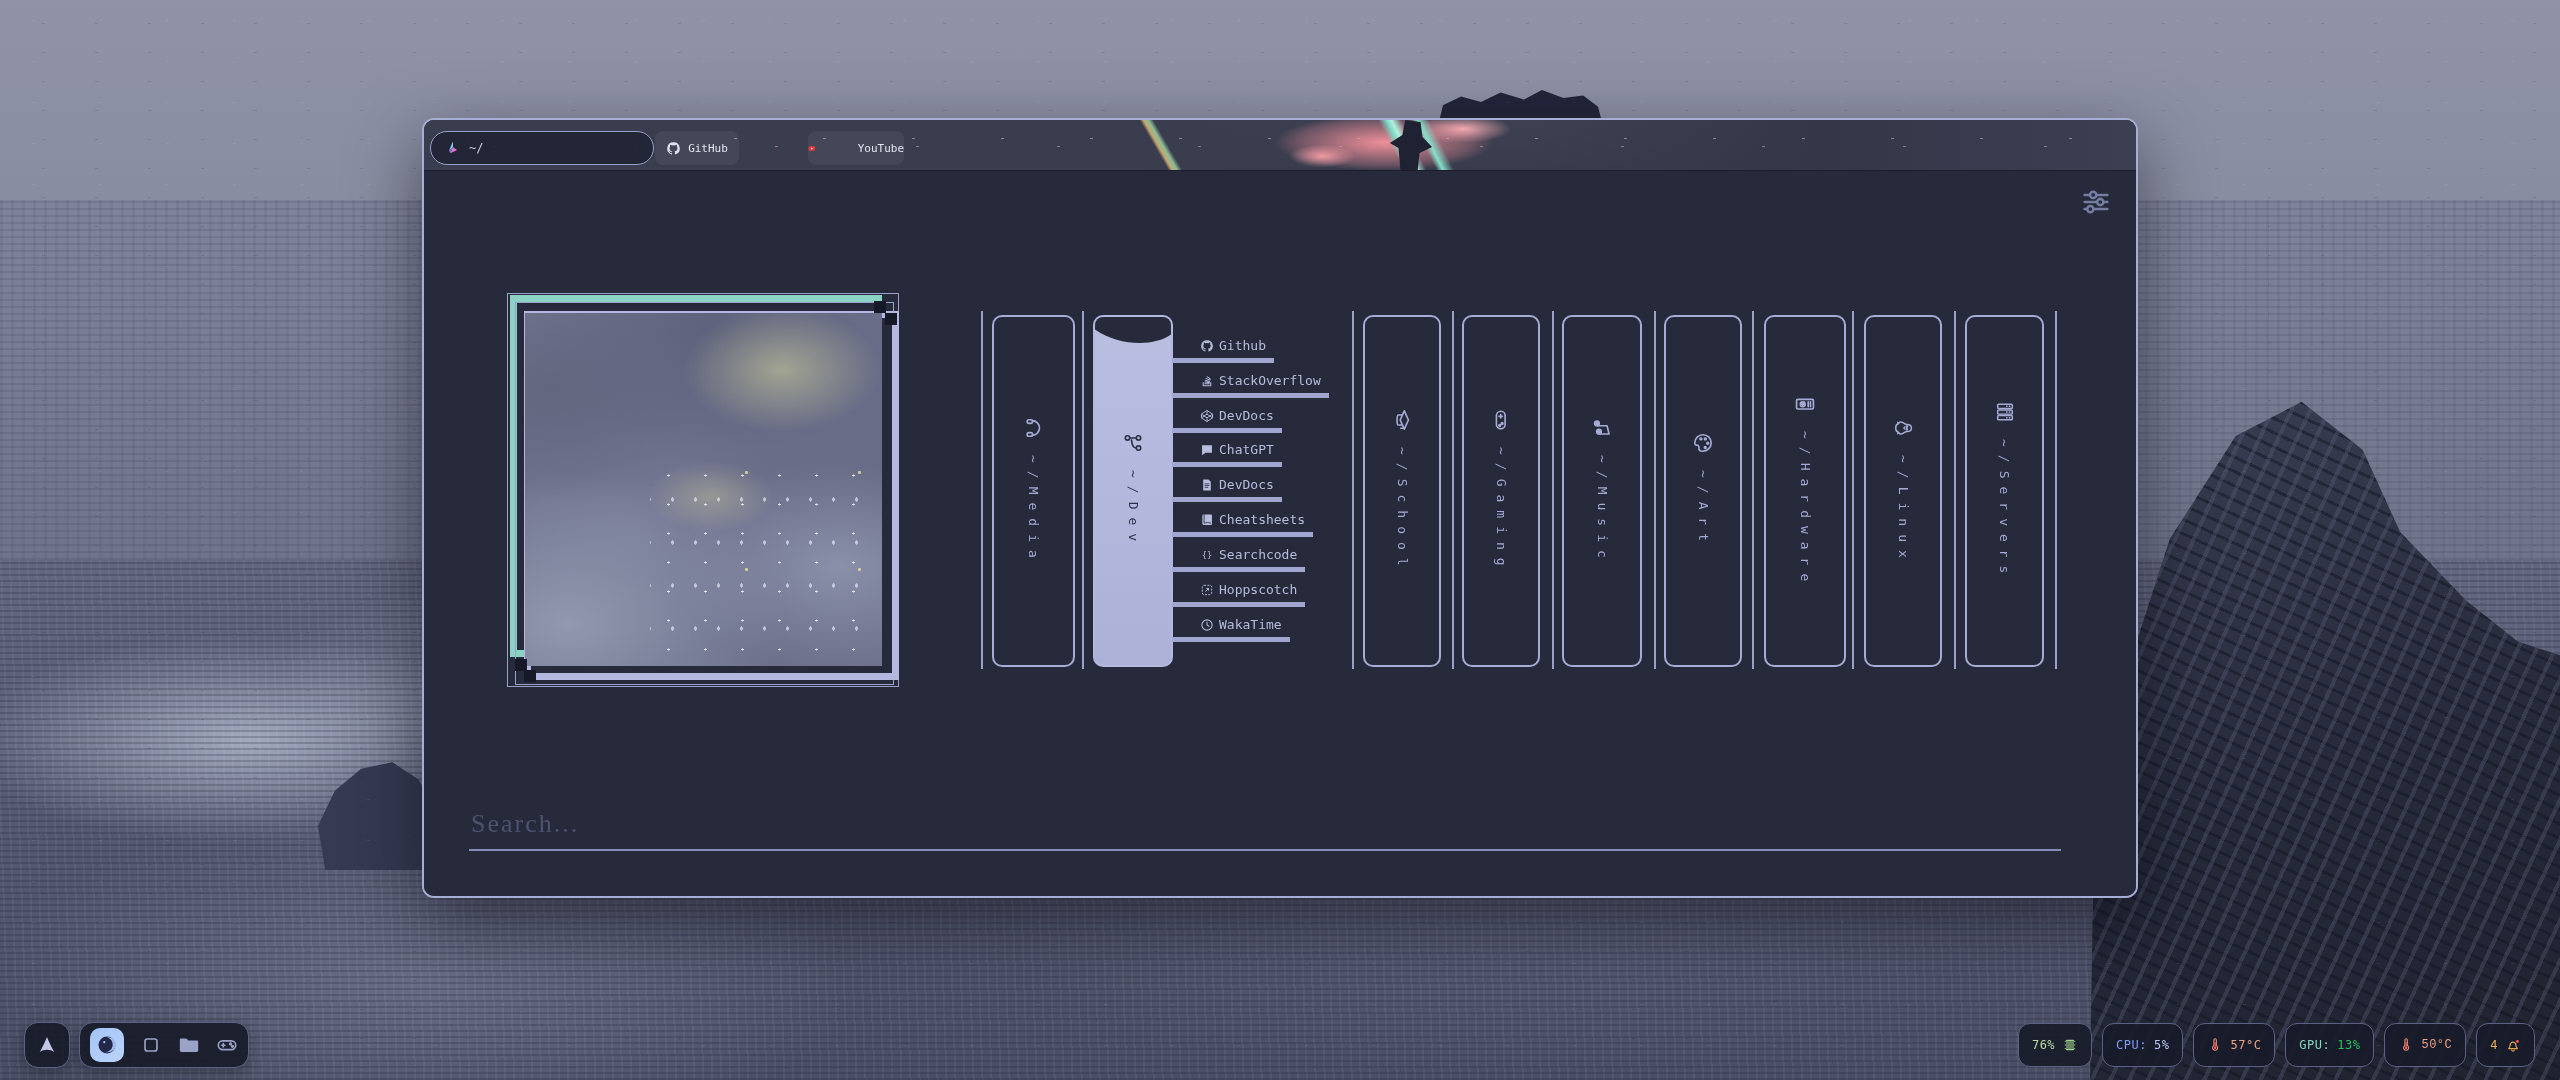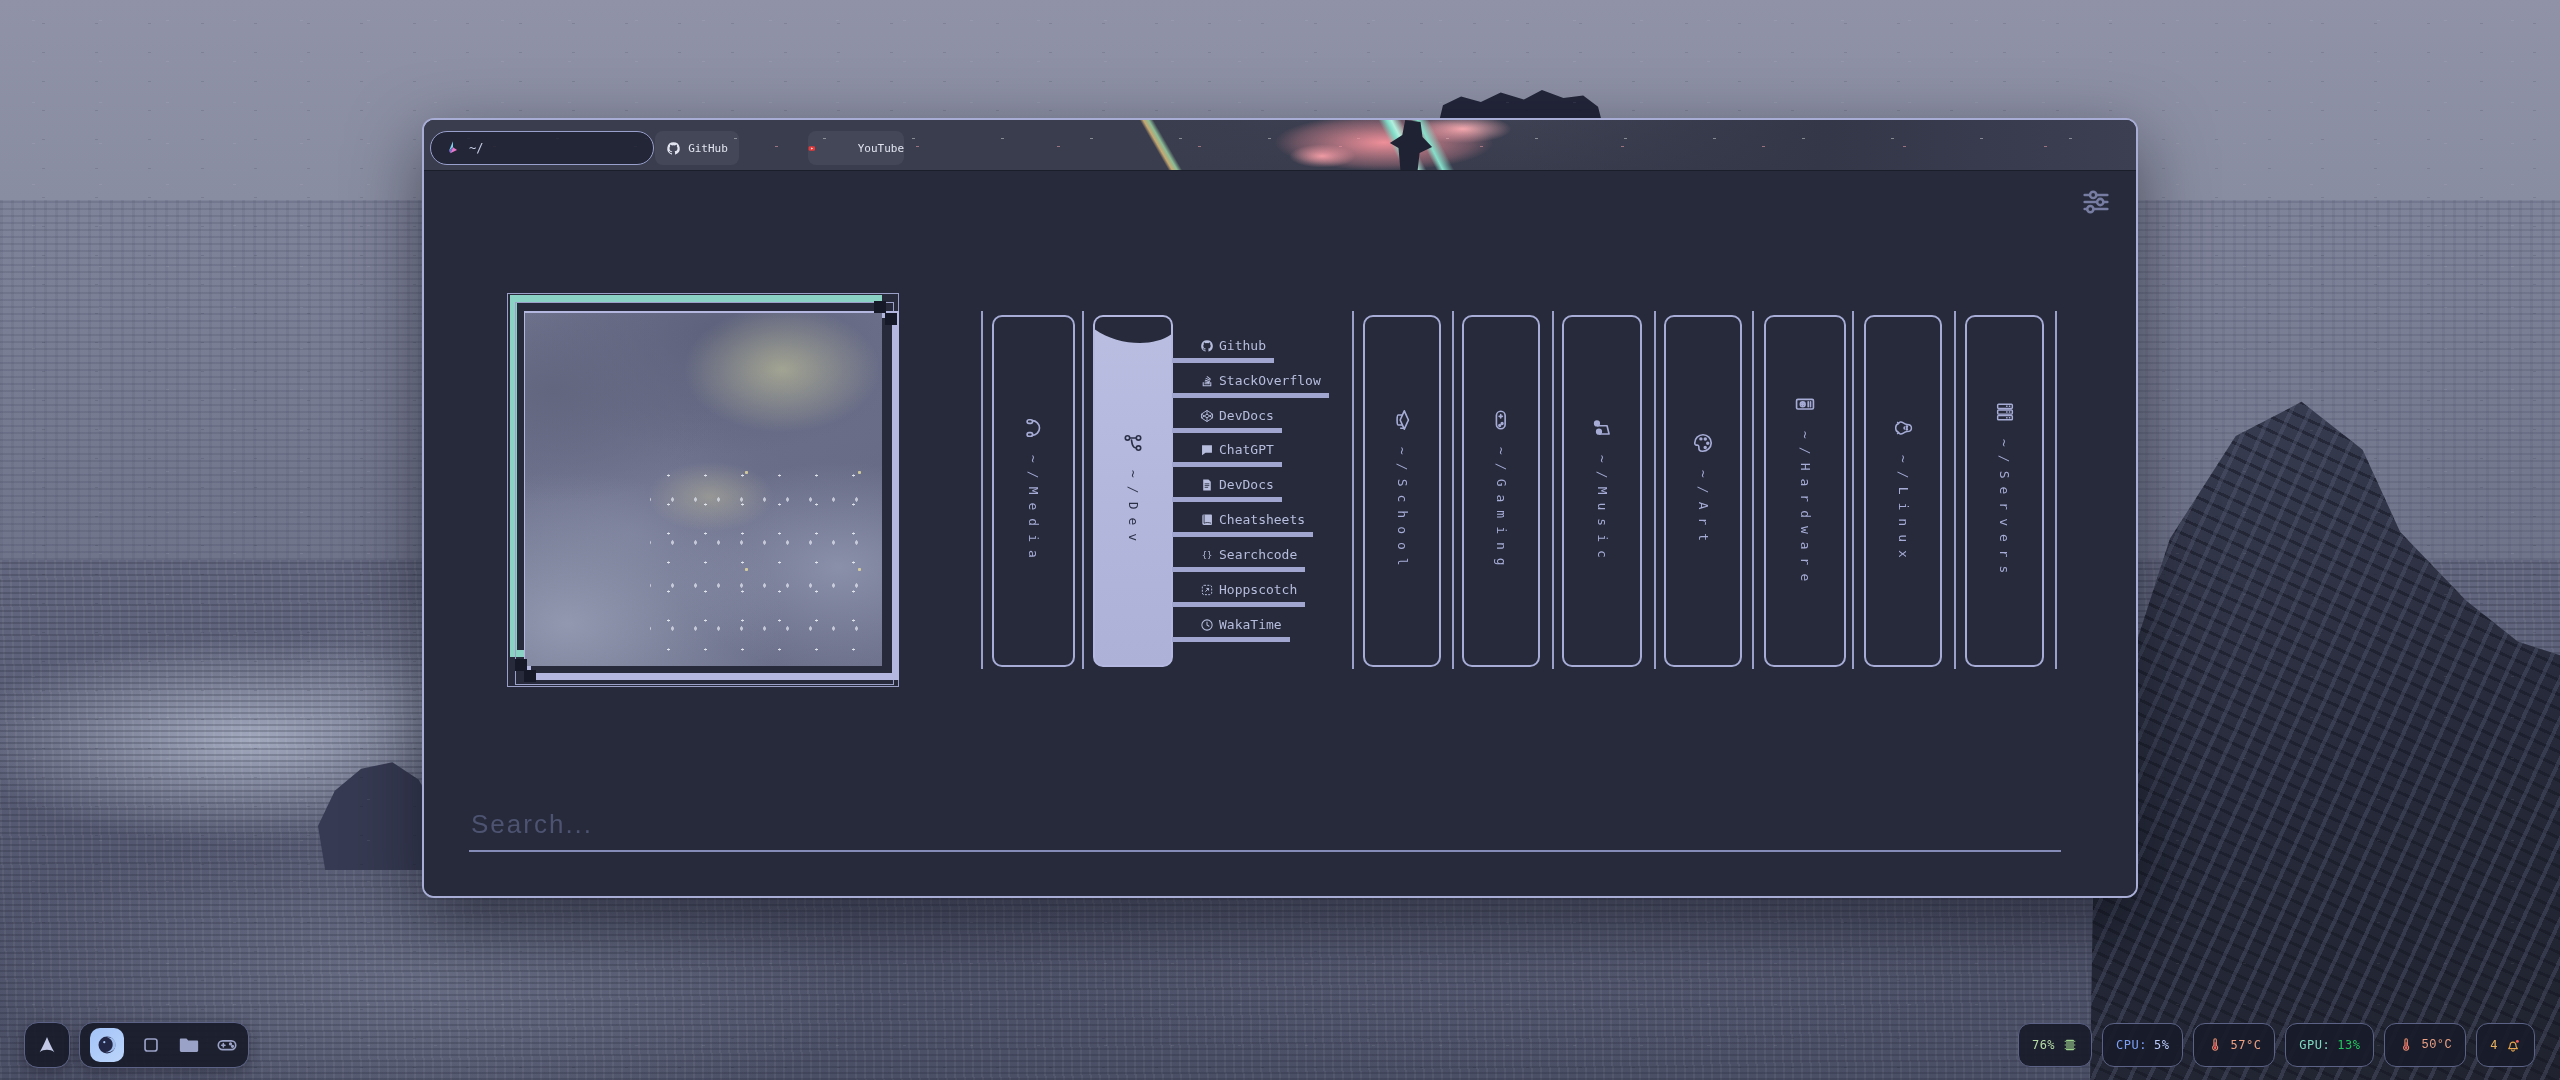--- a/index.html
+++ b/index.html
@@ -114,21 +114,21 @@
   .book-pages svg{display:block;width:100%;height:100%;}
   .links{position:absolute;left:191px;top:0;width:190px;height:360px;}
   .link{position:absolute;display:inline-flex;align-items:center;gap:5px;
     padding:0 8px 5px 28px;border-bottom:5px solid #a0a6cf;color:#b7bddd;font-size:13px;
     white-space:nowrap;cursor:pointer;}
   .link .licon{width:14px;height:14px;flex:0 0 auto;}
 
   
   .search{left:45px;top:634px;width:1592px;}
   .search input{width:100%;background:transparent;border:none;outline:none;
-    border-bottom:2px solid #868cb8;color:#c3c8e2;font-family:Liberation Sans, sans-serif;
+    border-bottom:2px solid #868cb8;color:#c3c8e2;font-family:Liberation Serif, serif;
     font-size:26px;letter-spacing:2px;padding:4px 2px 10px 2px;}
   .search input::placeholder{color:#4d5370;}
 
   
   .bar-box{position:absolute;top:1022px;height:46px;background:rgba(24,27,41,.92);
     border:1.5px solid #5c6285;border-radius:14px;display:flex;align-items:center;
     box-shadow:0 4px 14px rgba(8,10,18,.35);}
   .launcher{left:24px;width:46px;justify-content:center;color:#c3c8e6;}
   .launcher .icon{width:22px;height:22px;}
   .dock{left:79px;width:170px;gap:16px;padding:0 10px;}

